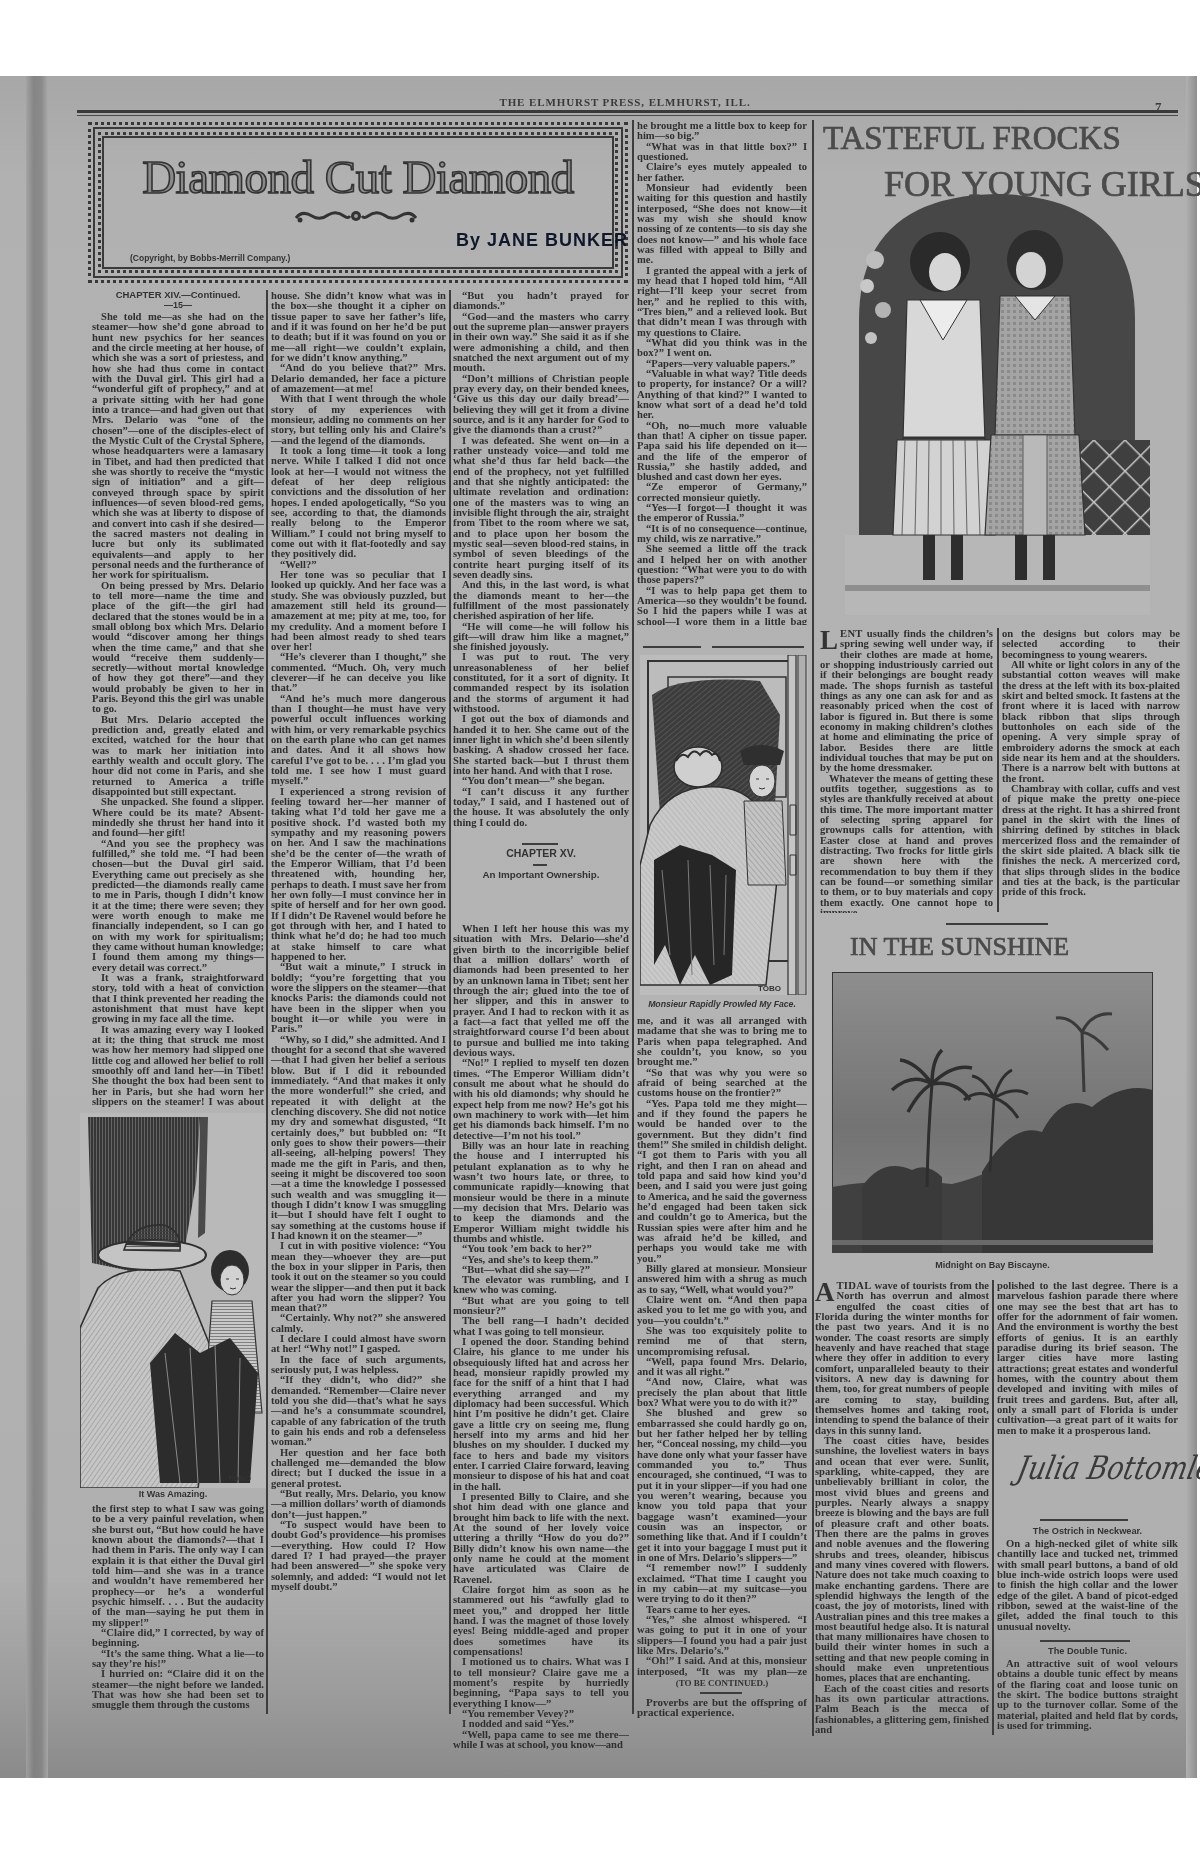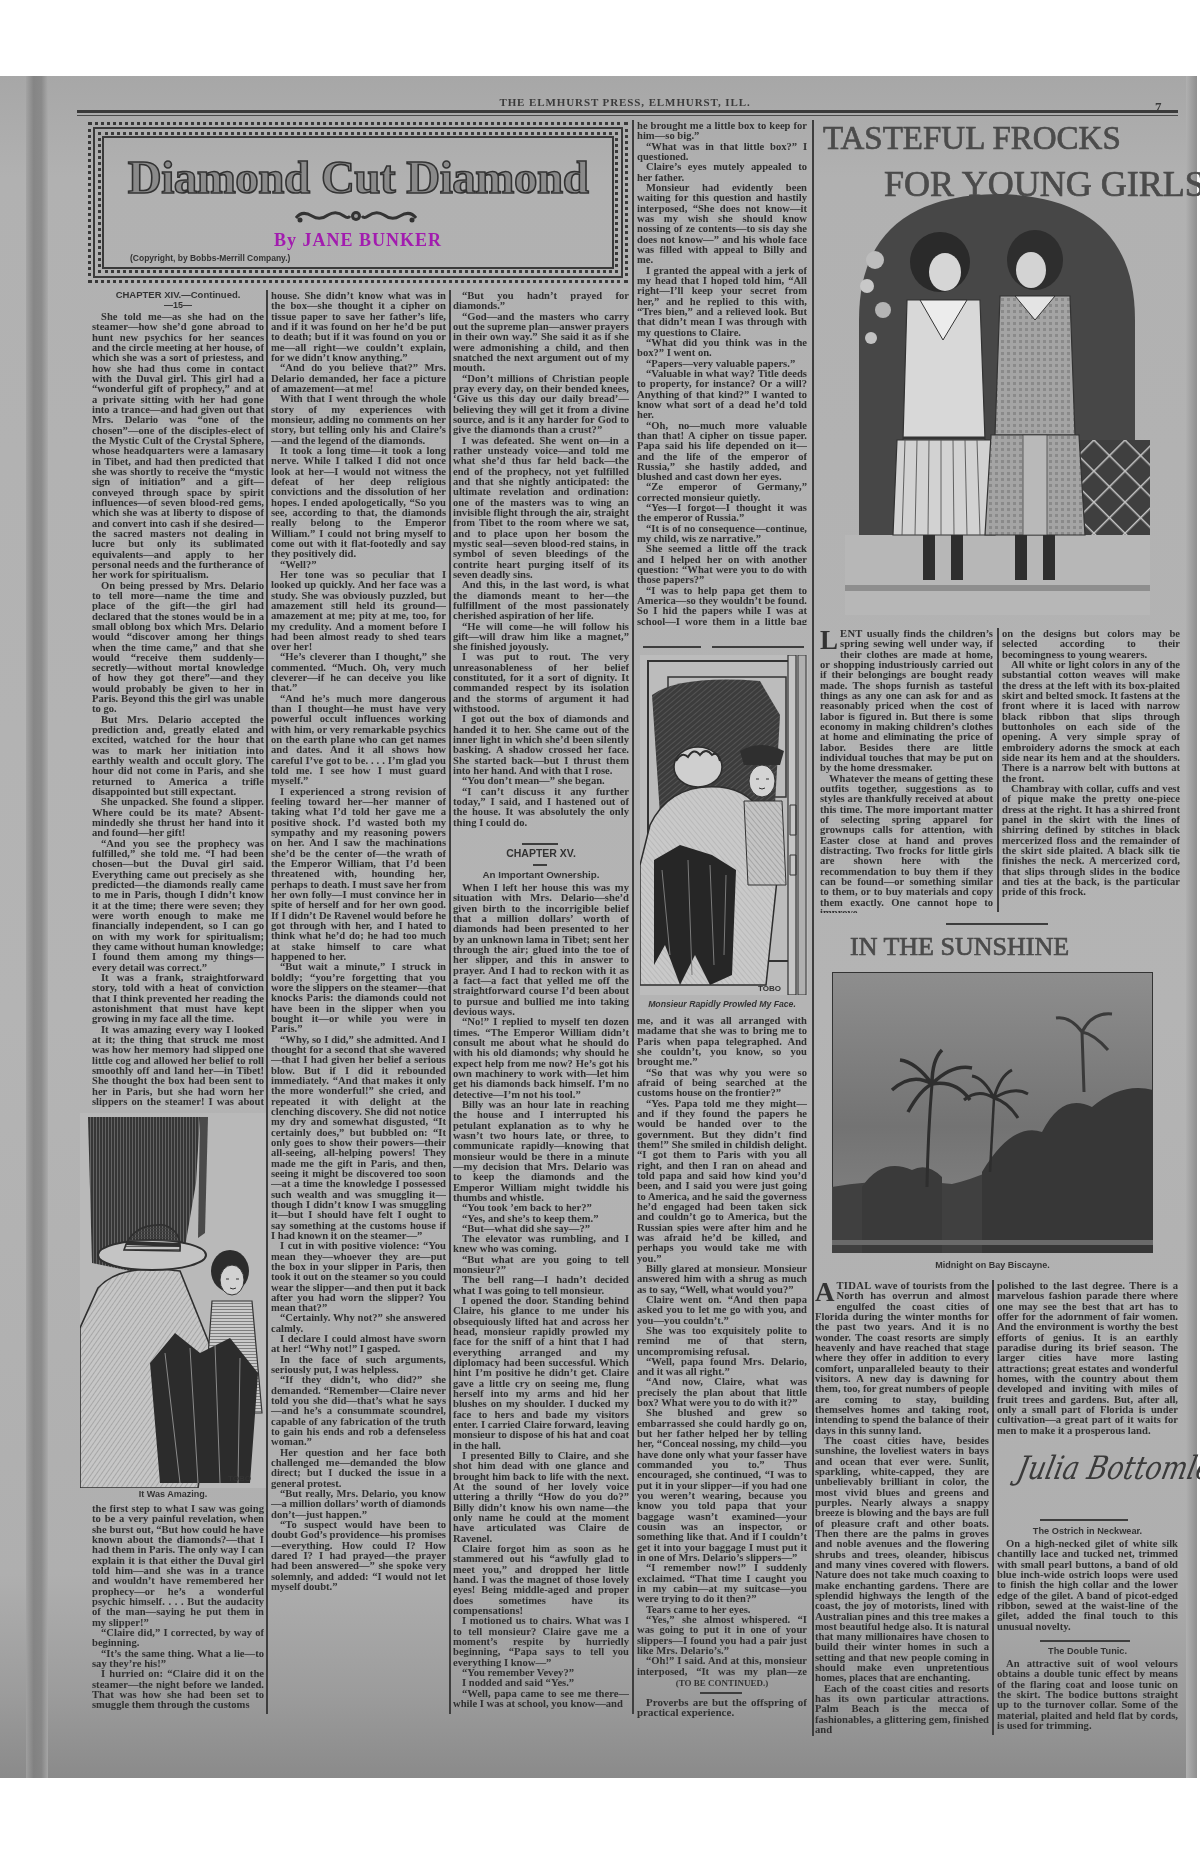--- a/index.html
+++ b/index.html
@@ -16,25 +16,25 @@
 .rule-thick{position:absolute;left:77px;top:110px;width:1101px;height:3px;background:#3a3a3a}
 .rule-thin{position:absolute;left:77px;top:115px;width:1101px;height:1px;background:#4a4a4a}
 .vrule{position:absolute;width:1.5px;background:#3d3d3d}
 .hrule{position:absolute;height:1.5px;background:#3d3d3d}
 
 .hdr{position:absolute;left:88px;top:122px;width:540px;height:161px;border:3px dotted #383838;padding:2px}
 .hdr-b{width:100%;height:100%;border:2px solid #3a3a3a;padding:3px}
 .hdr-c{width:100%;height:100%;border:3px dotted #3a3a3a;padding:1px}
 .hdr-d{width:100%;height:100%;border:2px solid #3a3a3a}
 .serial-title{position:absolute;left:88px;top:152px;width:540px;text-align:center;
-  font-family:"Liberation Serif",serif;font-weight:bold;font-size:47px;line-height:50px;
+  font-family:"Liberation Serif",serif;font-weight:normal;font-size:47px;line-height:50px;
   color:#8a8a8a;-webkit-text-stroke:1.6px #333;letter-spacing:-.5px}
 .ornament{position:absolute;left:292px;top:208px;width:128px;height:16px}
-.byline{position:absolute;left:88px;top:230px;width:540px;text-align:center;
-  font-family:Liberation Serif, serif;font-weight:bold;font-size:18px;letter-spacing:1px;color:#a21caf}
+.byline{position:absolute;left:88px;top:230px;width:540px;text-align:right;
+  font-family:Liberation Sans, sans-serif;font-weight:bold;font-size:18px;letter-spacing:1px;color:#0f172a}
 .copyright{position:absolute;left:130px;top:253px;font-family:"Liberation Sans",sans-serif;font-weight:bold;font-size:8.5px;color:#333}
 
 .col{position:absolute;overflow:hidden;font-family:"Liberation Serif",serif;font-weight:bold;
   font-size:10.6px;line-height:10.33px;color:#2f2f2f;text-align:justify;hyphens:auto}
 .col p{text-indent:9px}
 .col p.cont{text-indent:0}
 .sans-head{position:absolute;text-align:center;font-family:"Liberation Sans",sans-serif;font-weight:bold;color:#333}
 .cap{position:absolute;text-align:center;font-family:"Liberation Sans",sans-serif;font-weight:bold;font-size:9px;color:#333}
 .big-head{position:absolute;font-family:"Liberation Serif",serif;font-weight:normal;color:#4b4b4b;-webkit-text-stroke:.7px #4b4b4b;white-space:nowrap}
 .dropcap{float:left;font-family:"Liberation Serif",serif;font-size:27px;line-height:21px;margin:1px 2px 0 0;color:#333}
@@ -160,21 +160,21 @@
     <p>“He will come—he will follow his gift—will draw him like a magnet,” she finished joyously.</p>
     <p>I was put to rout. The very unreasonableness of her belief constituted, for it a sort of dignity. It commanded respect by its isolation and the storms of argument it had withstood.</p>
     <p>I got out the box of diamonds and handed it to her. She came out of the inner light in which she’d been silently basking. A shadow crossed her face. She started back—but I thrust them into her hand. And with that I rose.</p>
     <p>“You don’t mean—” she began.</p>
     <p>“I can’t discuss it any further today,” I said, and I hastened out of the house. It was absolutely the only thing I could do.</p>
   </div>
   <div class="hrule" style="left:522px;top:843px;width:36px"></div>
   <div class="sans-head" style="left:453px;top:847px;width:176px;font-size:10.5px">CHAPTER XV.</div>
   <div class="hrule" style="left:533px;top:864px;width:14px"></div>
   <div class="sans-head" style="left:453px;top:869px;width:176px;font-size:9.8px">An Important Ownership.</div>
-  <div class="col" style="left:453px;top:883px;width:176px;height:831px">
+  <div class="col" style="left:453px;top:924px;width:176px;height:831px">
     <p>When I left her house this was my situation with Mrs. Delario—she’d given birth to the incorrigible belief that a million dollars’ worth of diamonds had been presented to her by an unknown lama in Tibet; sent her through the air; glued into the toe of her slipper, and this in answer to prayer. And I had to reckon with it as a fact—a fact that yelled me off the straightforward course I’d been about to pursue and bullied me into taking devious ways.</p>
     <p>“No!” I replied to myself ten dozen times. “The Emperor William didn’t consult me about what he should do with his old diamonds; why should he expect help from me now? He’s got his own machinery to work with—let him get his diamonds back himself. I’m no detective—I’m not his tool.”</p>
     <p>Billy was an hour late in reaching the house and I interrupted his petulant explanation as to why he wasn’t two hours late, or three, to communicate rapidly—knowing that monsieur would be there in a minute—my decision that Mrs. Delario was to keep the diamonds and the Emperor William might twiddle his thumbs and whistle.</p>
     <p>“You took ’em back to her?”</p>
     <p>“Yes, and she’s to keep them.”</p>
     <p>“But—what did she say—?”</p>
     <p>The elevator was rumbling, and I knew who was coming.</p>
     <p>“But what are you going to tell monsieur?”</p>
     <p>The bell rang—I hadn’t decided what I was going to tell monsieur.</p>
     <p>I opened the door. Standing behind Claire, his glance to me under his obsequiously lifted hat and across her head, monsieur rapidly prowled my face for the sniff of a hint that I had everything arranged and my diplomacy had been successful. Which hint I’m positive he didn’t get. Claire gave a little cry on seeing me, flung herself into my arms and hid her blushes on my shoulder. I ducked my face to hers and bade my visitors enter. I carried Claire forward, leaving monsieur to dispose of his hat and coat in the hall.</p>

